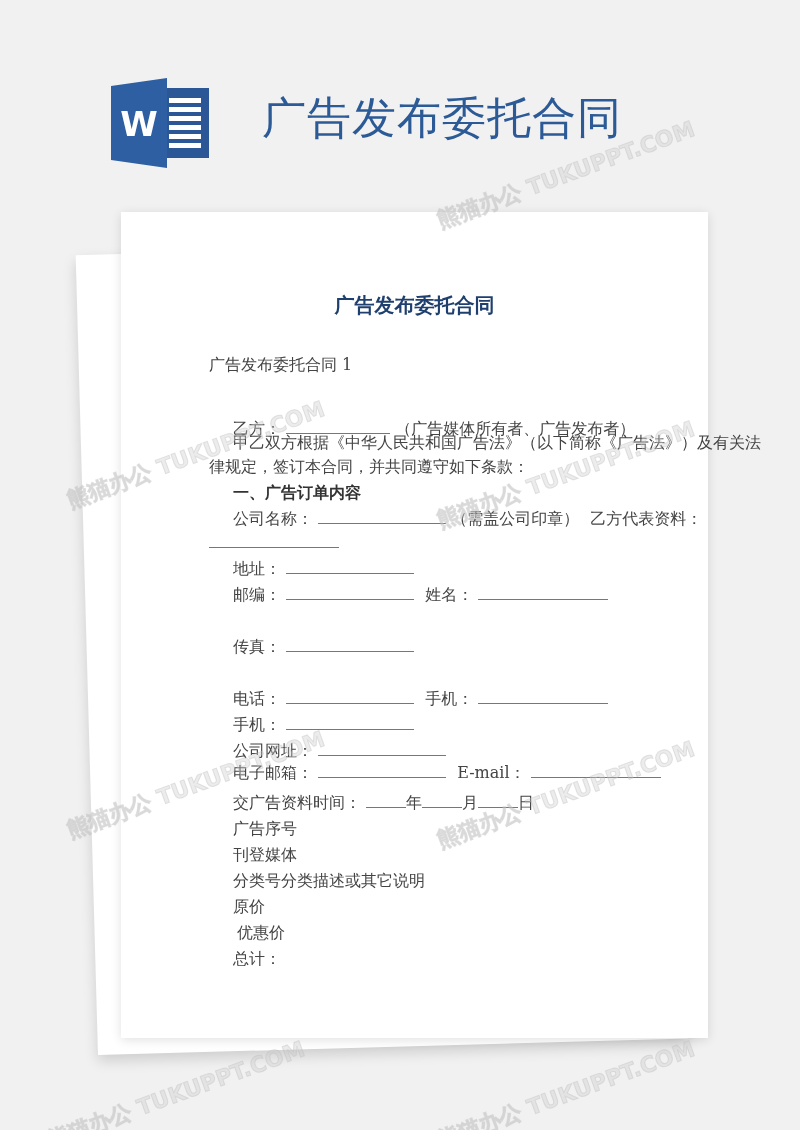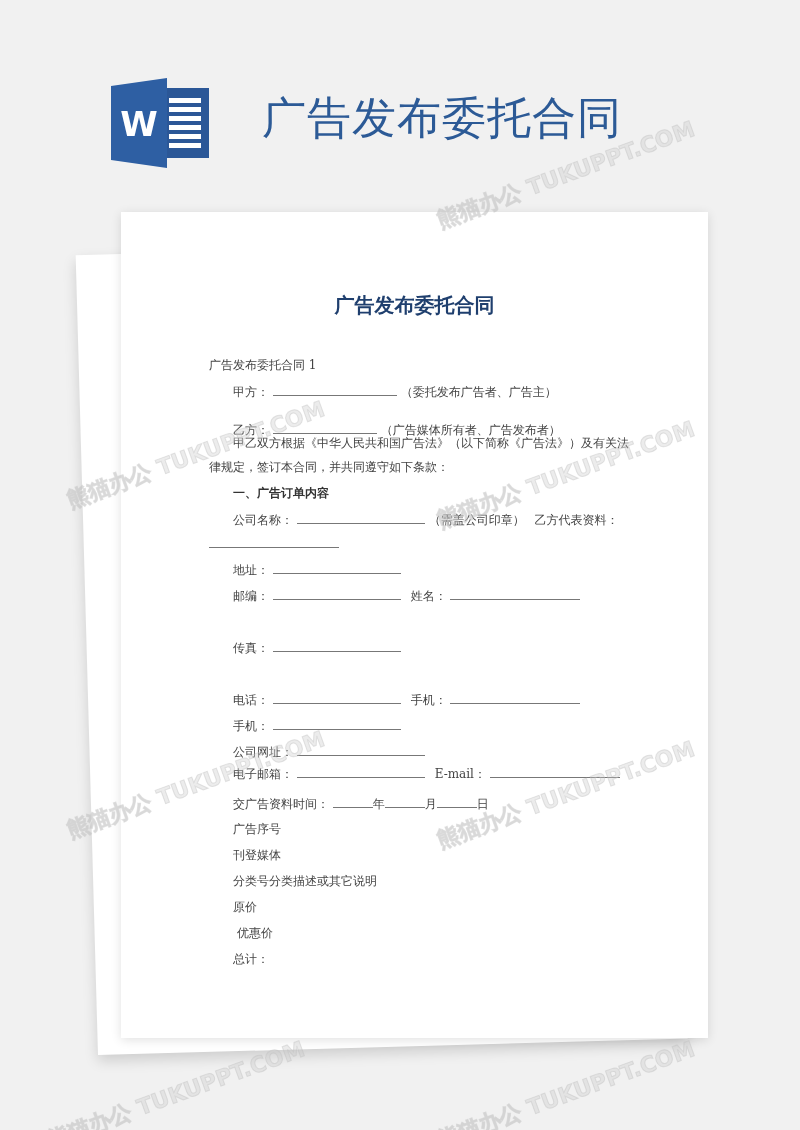--- a/index.html
+++ b/index.html
@@ -23,21 +23,21 @@
   .page {
     position: absolute; left: 121px; top: 212px; width: 587px; height: 826px;
     background: #fff; box-shadow: 0 2px 10px rgba(0,0,0,0.12);
   }
   .doc-title {
     position: absolute; left: 0; top: 80px; width: 100%; text-align: center;
     font-family: "DejaVu Sans", "Liberation Sans", sans-serif;
     font-weight: bold; font-size: 20px; color: #1f3f6e;
   }
   .line {
-    position: absolute; font-size: 12px; color: #444; white-space: nowrap; line-height: 18px;
+    position: absolute; font-size: 16px; color: #444; white-space: nowrap; line-height: 18px;
   }
   .blank { display: inline-block; border-bottom: 1px solid #777; height: 13px; vertical-align: baseline; }
   .bold { font-weight: bold; color: #333; text-align: right; }
   .watermark {
     position: absolute; font-family: "DejaVu Sans", "Liberation Sans", sans-serif;
     font-size: 22px; font-weight: bold; color: rgba(200,200,200,0.35);
     transform: rotate(-20deg); white-space: nowrap; pointer-events: none;
     -webkit-text-stroke: 1px rgba(190,190,190,0.4);
   }
 </style>
@@ -59,25 +59,20 @@
   <div class="header-title">广告发布委托合同</div>
 </div>
 
 <div class="page-back"></div>
 
 <div class="page">
   <div class="doc-title">广告发布委托合同</div>
 
   <div class="line" style="left:88px; top:144px;">广告发布委托合同 1</div>
 
-  <div class="line" style="left:112px; top:170px;">
-    <span>甲方：</span>
-    <span class="blank" style="width:124px;"></span>
-    <span>（委托发布广告者、广告主）</span>
-  </div>
 
   <div class="line" style="left:112px; top:208px;">
     <span>乙方：</span>
     <span class="blank" style="width:104px;"></span>
     <span>（广告媒体所有者、广告发布者）</span>
   </div>
 
   <div class="line" style="left:112px; top:222px;">甲乙双方根据《中华人民共和国广告法》（以下简称《广告法》）及有关法</div>
   <div class="line" style="left:88px; top:246px;">律规定，签订本合同，并共同遵守如下条款：</div>
 

